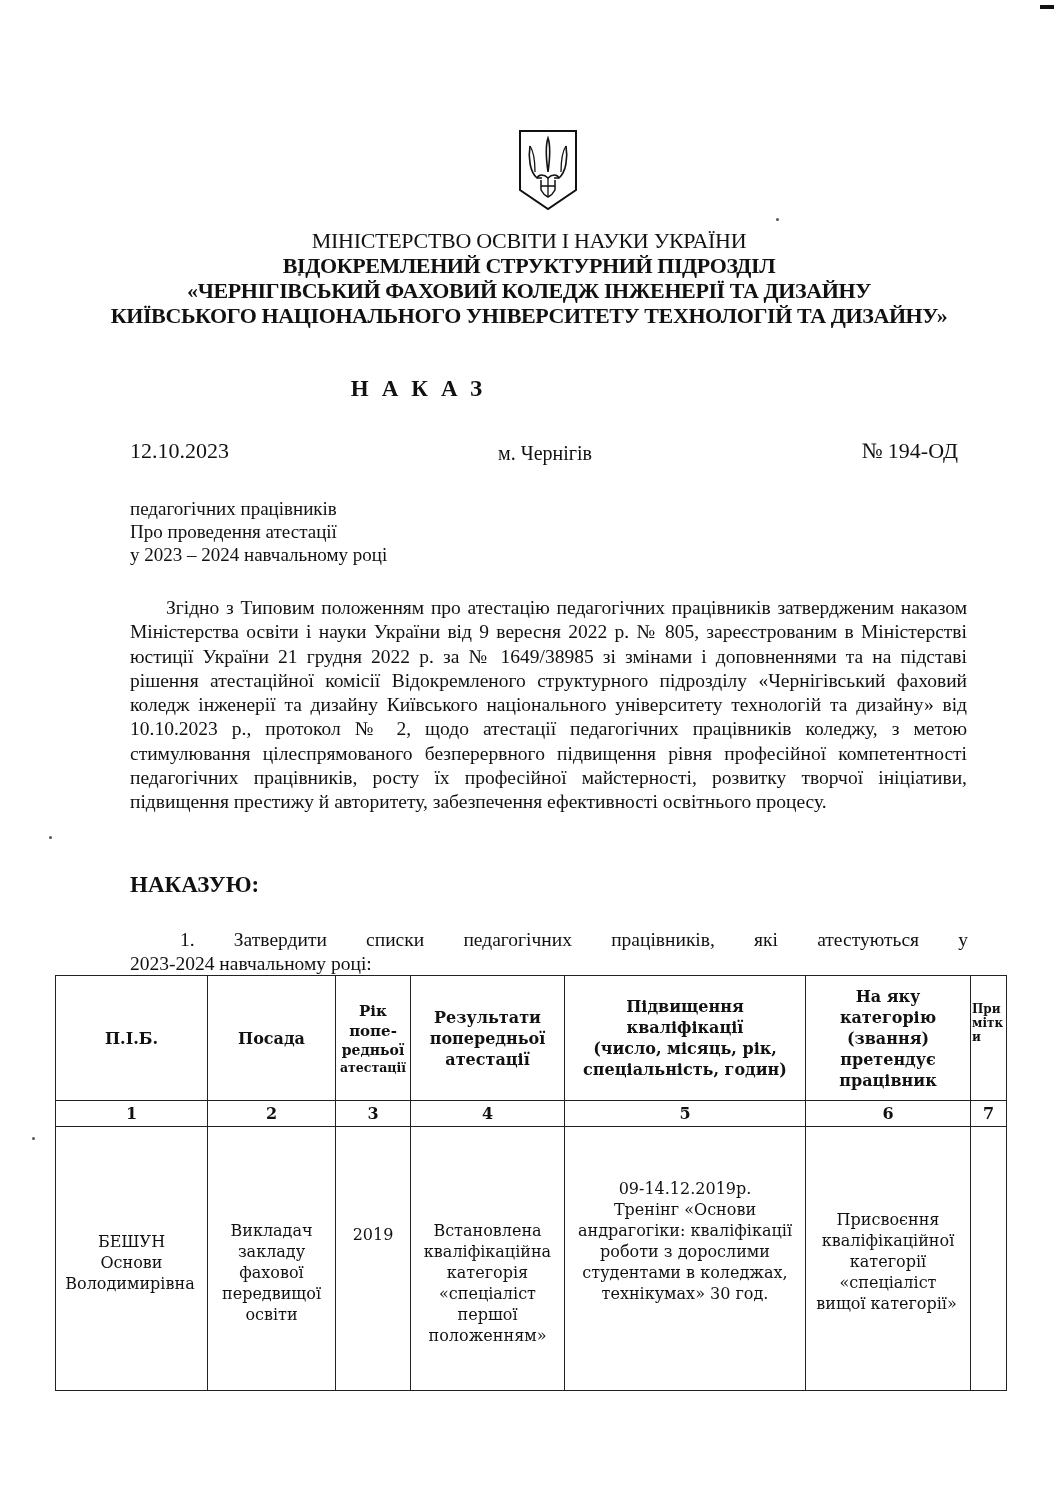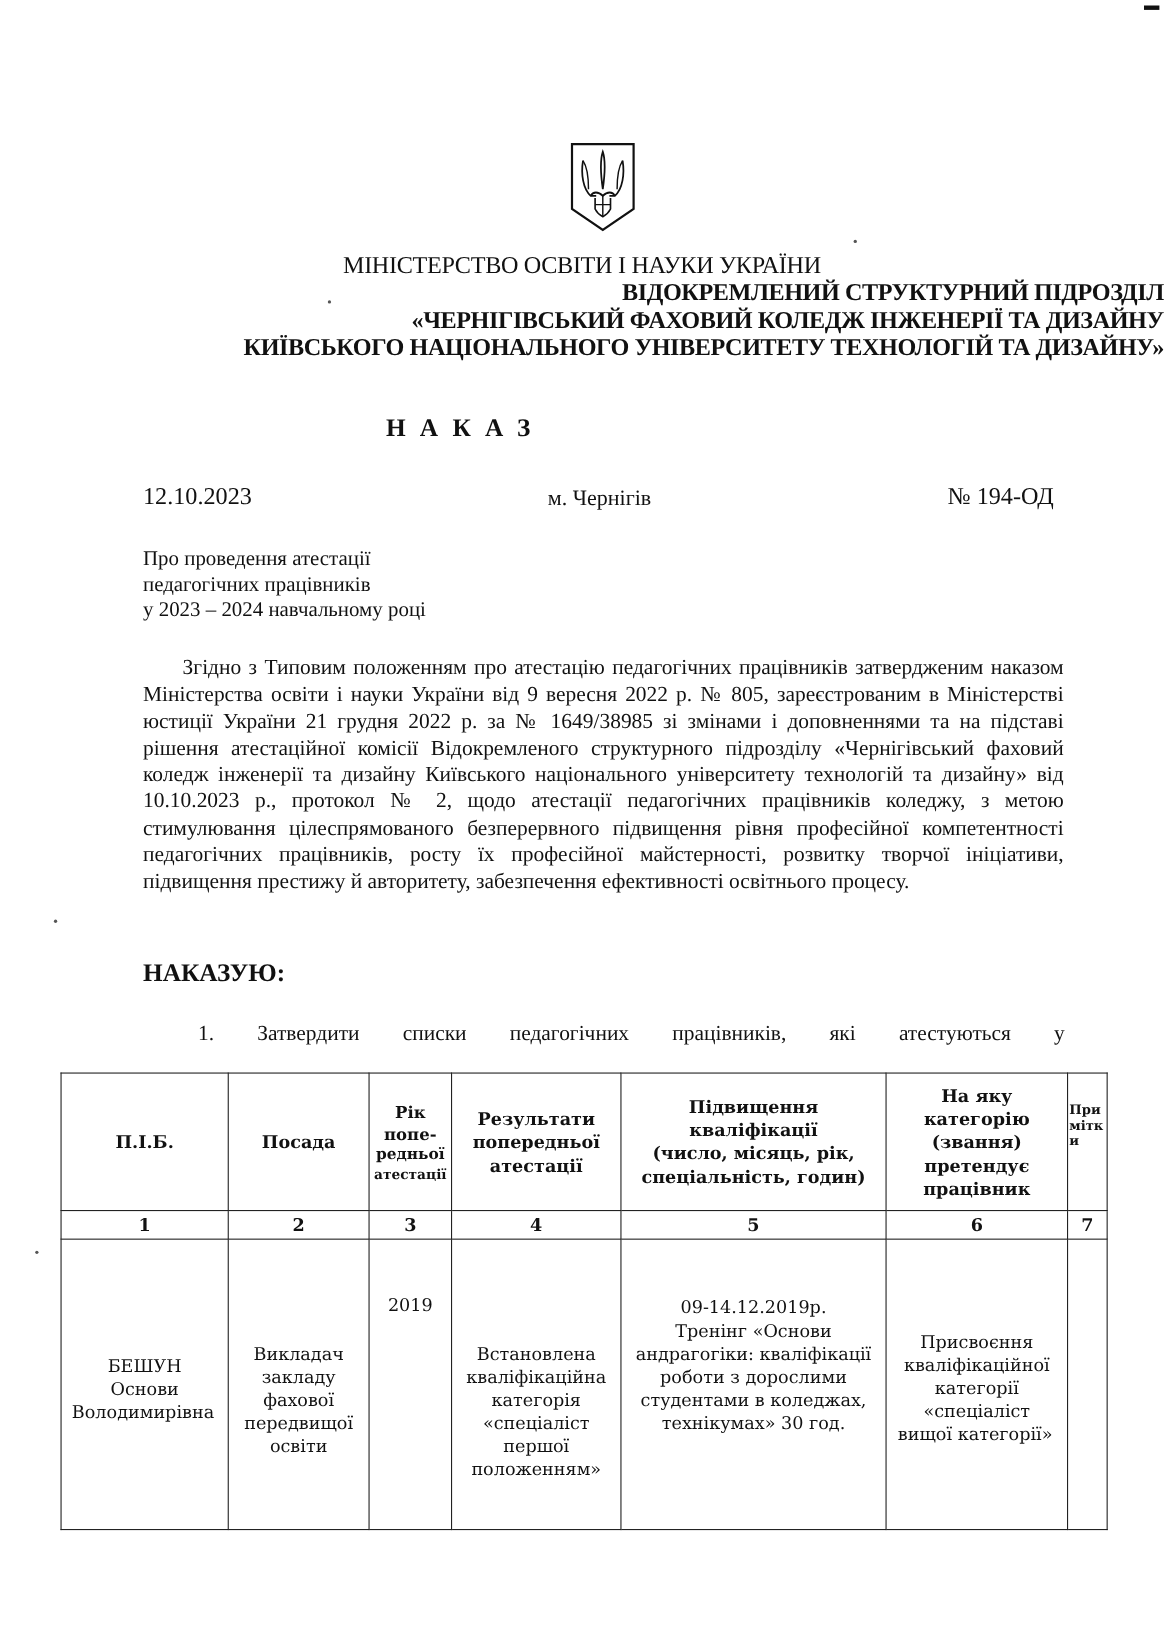--- a/index.html
+++ b/index.html
@@ -16,21 +16,21 @@
     }
     .emblem {
       position: absolute; left: 517px; top: 128px;
       width: 62px; height: 84px;
     }
     .header-block {
       position: absolute; left: 0; top: 228px; width: 1058px;
       text-align: center; line-height: 25px;
     }
     .header-block .ministry { font-size: 22px; font-weight: normal; letter-spacing: -0.3px; }
-    .header-block .bold-line { font-size: 22px; font-weight: bold; letter-spacing: -0.4px; text-align: right; }
+    .header-block .bold-line { font-size: 22px; font-weight: bold; letter-spacing: -0.4px; }
     .order-title {
       position: absolute; left: 0; top: 376px; width: 846px;
       text-align: center; font-size: 23px; font-weight: bold; letter-spacing: 13px;
     }
     .meta-row {
       position: absolute; left: 130px; top: 438px; width: 828px; height: 30px;
       font-size: 22px;
     }
     .meta-date { position: absolute; left: 0; top: 0; }
     .meta-city { position: absolute; left: 368px; top: 4px; font-size: 20px; }
@@ -111,40 +111,41 @@
 
 <div class="order-title">НАКАЗ</div>
 
 <div class="meta-row">
   <span class="meta-date">12.10.2023</span>
   <span class="meta-city">м. Чернігів</span>
   <span class="meta-number">№ 194-ОД</span>
 </div>
 
 <div class="subject">
+  <div>педагогічних працівників</div>
   <div>Про проведення атестації</div>
-  <div>педагогічних працівників</div>
   <div>у 2023 – 2024 навчальному році</div>
 </div>
 
 <p class="preamble">Згідно з Типовим положенням про атестацію педагогічних працівників затвердженим наказом Міністерства освіти і науки України від 9 вересня 2022 р. № 805, зареєстрованим в Міністерстві юстиції України 21 грудня 2022 р. за № 1649/38985 зі змінами і доповненнями та на підставі рішення атестаційної комісії Відокремленого структурного підрозділу «Чернігівський фаховий коледж інженерії та дизайну Київського національного університету технологій та дизайну» від 10.10.2023 р., протокол № 2, щодо атестації педагогічних працівників коледжу, з метою стимулювання цілеспрямованого безперервного підвищення рівня професійної компетентності педагогічних працівників, росту їх професійної майстерності, розвитку творчої ініціативи, підвищення престижу й авторитету, забезпечення ефективності освітнього процесу.</p>
 
 <div class="order-verb">НАКАЗУЮ:</div>
 
 <div class="item-1">
   <div class="first-line">
     <span>1.</span>
     <span>Затвердити</span>
     <span>списки</span>
     <span>педагогічних</span>
     <span>працівників,</span>
     <span>які</span>
     <span>атестуються</span>
     <span>у</span>
   </div>
+  <div>2023-2024 навчальному році:</div>
 </div>
 
 <table class="att-table">
   <colgroup>
     <col style="width:152px">
       <col style="width:128px">
       <col style="width:75px">
       <col style="width:154px">
     <col style="width:241px">
       <col style="width:165px">
@@ -199,21 +200,21 @@
       <div>Основи</div>
       <div style="white-space:nowrap;margin-left:-3px">Володимирівна</div>
     </td>
     <td class="top" style="padding-top:93px">
       <div>Викладач</div>
       <div>закладу</div>
       <div>фахової</div>
       <div>передвищої</div>
       <div>освіти</div>
     </td>
-    <td class="top" style="padding-top:49px">2019</td>
+    <td class="top" style="padding-top:97px">2019</td>
     <td class="top" style="padding-top:93px">
       <div>Встановлена</div>
       <div style="white-space:nowrap">кваліфікаційна</div>
       <div>категорія</div>
       <div>«спеціаліст</div>
       <div>першої</div>
       <div>положенням»</div>
     </td>
     <td class="top" style="padding-top:51px">
       <div>09-14.12.2019р.</div>

